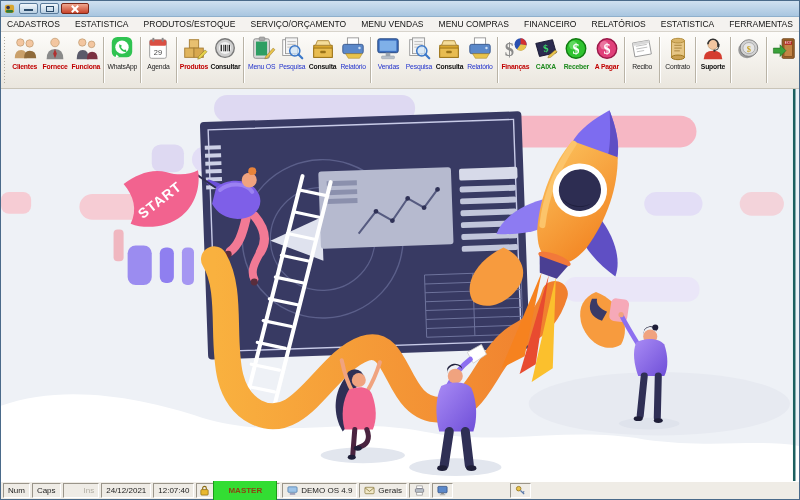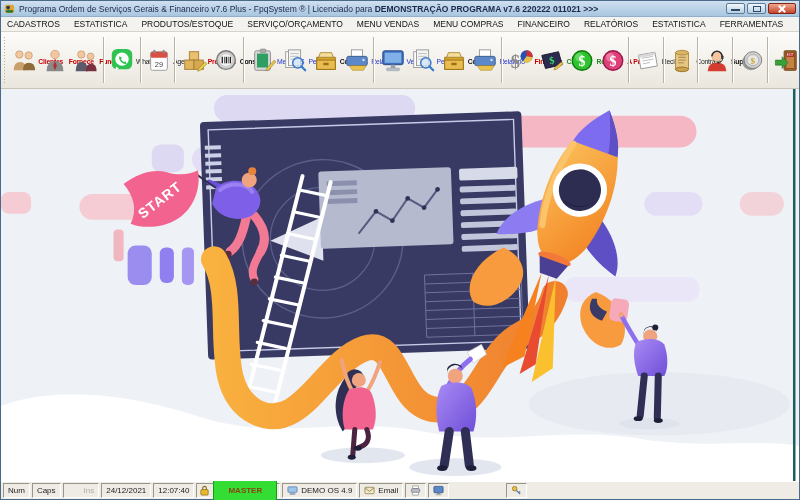--- a/index.html
+++ b/index.html
@@ -15,27 +15,27 @@
   .winbtns { display:flex; gap:2px; }
   .wbtn { width:19px; height:11px; border:1px solid #5a7a9a; border-radius:2px; background:linear-gradient(#f2f7fb,#b9cfe2); position:relative; cursor:pointer; }
   .wbtn.close { width:28px; background:linear-gradient(#f0a78f,#c8432b); border-color:#7c2718; }
   .g-min { position:absolute; left:4px; right:4px; bottom:2px; height:2px; background:#2a4a6a; }
   .g-max { position:absolute; left:5px; top:2px; width:8px; height:6px; border:1.5px solid #2a4a6a; }
   .g-x1,.g-x2 { position:absolute; left:50%; top:50%; width:9px; height:2px; background:#fff; }
   .g-x1 { transform:translate(-50%,-50%) rotate(45deg); }
   .g-x2 { transform:translate(-50%,-50%) rotate(-45deg); }
 
   
-  .menubar { height:15px; background:#f4f2ef; border-bottom:1px solid #d8d4cc; display:flex; align-items:center; padding:0 6px; gap:14px; }
+  .menubar { height:15px; background:#f4f2ef; border-bottom:1px solid #d8d4cc; display:flex; align-items:center; padding:0 6px; gap:14px;justify-content:space-between; }
   .menu-item { font-size:8.5px; color:#111; white-space:nowrap; cursor:pointer; display:flex; align-items:center; gap:3px; }
 
   
   .toolbar { height:57px; background:linear-gradient(#fdfcfa,#eae6de); border-bottom:1px solid #c9c4b8; display:flex; align-items:stretch; padding:1px 0 1px 2px; overflow:hidden; }
   .grip { width:5px; margin:3px 2px 3px 0; background-image:radial-gradient(#b4ada0 30%, transparent 31%); background-size:3px 3px; }
-  .tbtn { display:flex; align-items:center; justify-content:flex-start; padding:2px 2px 1px; cursor:pointer; border:1px solid transparent; border-radius:2px; min-width:30px; }
+  .tbtn { display:flex; flex-direction:column; align-items:center; justify-content:flex-start; padding:2px 2px 1px; cursor:pointer; border:1px solid transparent; border-radius:2px; min-width:30px; }
   .tbtn svg { width:28px; height:26px; flex:0 0 auto; }
   .tlabel { font-size:6.8px; letter-spacing:-0.2px; margin-top:1px; white-space:nowrap; }
   .c-red  { color:#c00000; font-weight:bold; }
   .c-blue { color:#2233cc; }
   .c-dark { color:#222; }
   .c-darkb{ color:#111; font-weight:bold; }
   .c-green{ color:#1e8a1e; font-weight:bold; }
   .tsep { width:1px; background:#b9b3a6; margin:4px 2px; box-shadow:1px 0 0 #fff; }
 
   
@@ -55,23 +55,20 @@
 <body>
 
 <div class="app">
 
   <div class="titlebar">
     <svg class="app-ico" viewBox="0 0 12 12">
       <rect x="1" y="2" width="10" height="9" rx="2" fill="#d9a62e"></rect>
       <circle cx="4.5" cy="5" r="2" fill="#2f2f55"></circle>
       <rect x="2" y="7.5" width="8" height="3" rx="1.5" fill="#2f7a3a"></rect>
     </svg>
-    <div class="title-text">
-      <span>Programa Ordem de Serviços Gerais &amp; Financeiro v7.6 Plus - FpqSystem ® | Licenciado para</span>&nbsp;<b>DEMONSTRAÇÃO PROGRAMA v7.6 220222 011021 &gt;&gt;&gt;</b>
-    </div>
     <div class="winbtns">
       <div class="wbtn">
           <div class="g-min"></div>
         </div>
       <div class="wbtn">
           <div class="g-max"></div>
         </div>
       <div class="wbtn close">
           <div class="g-x1"></div>
           <div class="g-x2"></div>
@@ -592,21 +589,21 @@
         <rect x="1" y="2" width="10" height="6" rx="1" fill="#9ec4e8" stroke="#4a7aaa" stroke-width=".8"></rect>
           <rect x="3" y="9" width="6" height="1.5" fill="#88a"></rect>
       </svg>
       <span>DEMO OS 4.9</span>
     </div>
     <div class="panel">
       <svg viewBox="0 0 12 12">
         <rect x="1" y="2.5" width="10" height="7" rx="1" fill="#f0e8c8" stroke="#8a7a40" stroke-width=".8"></rect>
           <path d="M1 3 L6 7 L11 3" fill="none" stroke="#8a7a40" stroke-width=".9"></path>
       </svg>
-      <span>Email</span>
+      <span>Gerais</span>
     </div>
     <div class="panel">
       <svg viewBox="0 0 12 12">
         <rect x="3" y="1" width="6" height="3" fill="#fff" stroke="#888" stroke-width=".7"></rect>
           <rect x="1.5" y="4" width="9" height="4" rx="1" fill="#b8c0c8" stroke="#667" stroke-width=".7"></rect>
           <rect x="3" y="8" width="6" height="3" fill="#fff" stroke="#888" stroke-width=".7"></rect>
       </svg>
     </div>
     <div class="panel">
       <svg viewBox="0 0 12 12">

